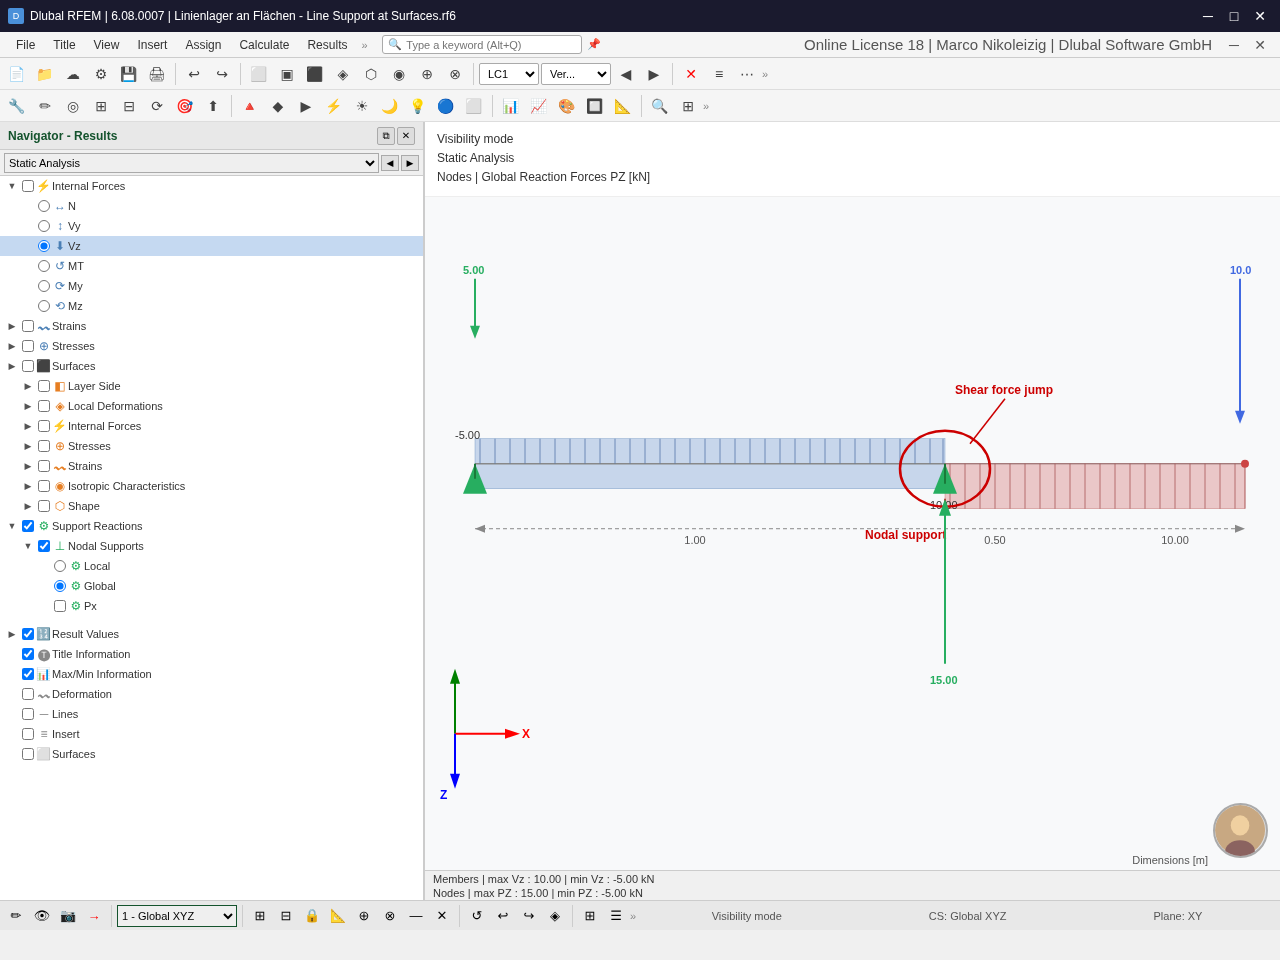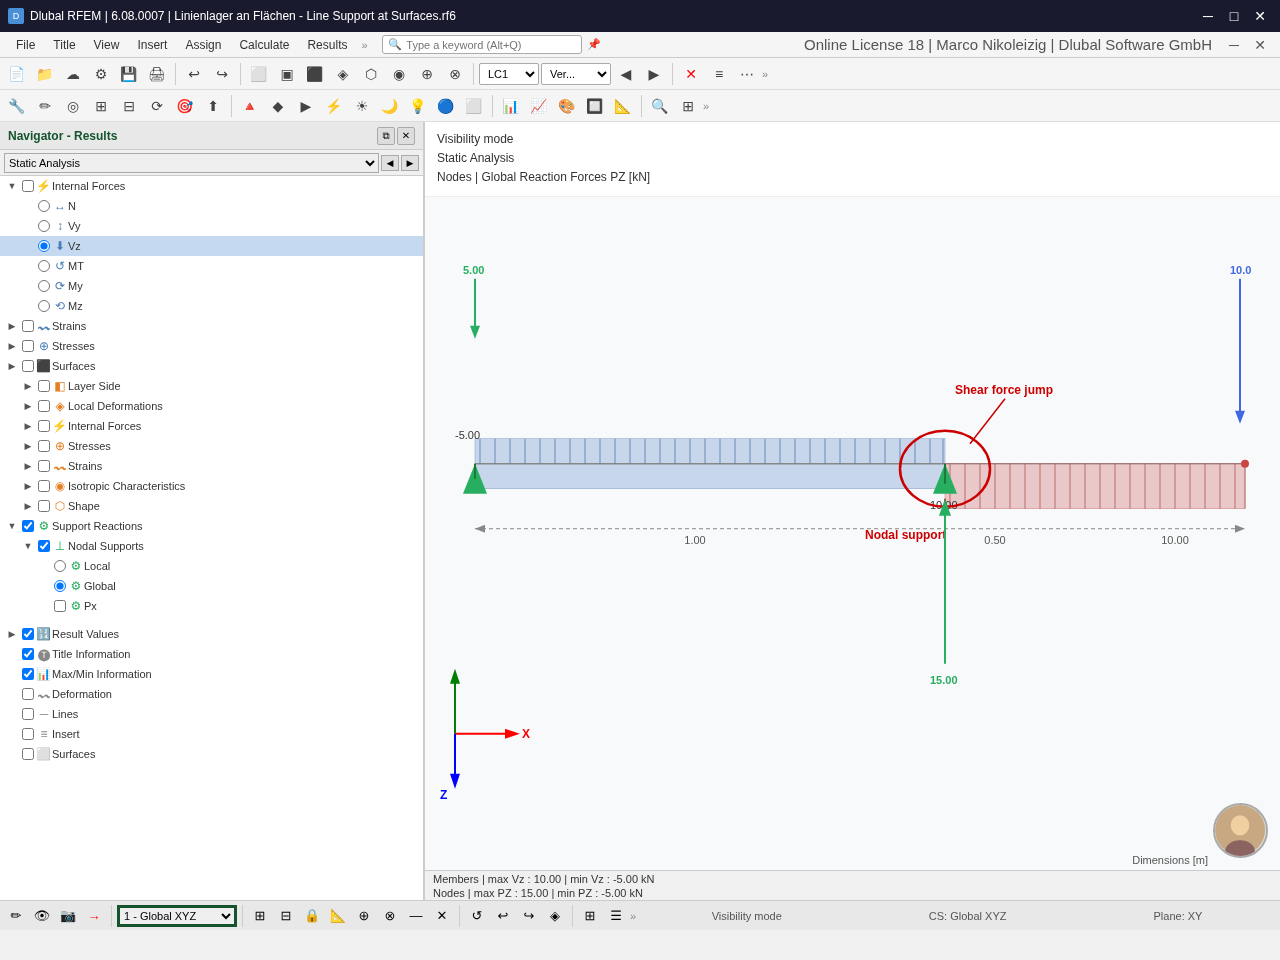--- a/index.html
+++ b/index.html
@@ -783,21 +783,21 @@
     </div>
   </div>
 </div>
 
 <div class="bottom-toolbar">
   <button class="bt-btn">✏</button>
   <button class="bt-btn">👁</button>
   <button class="bt-btn">📷</button>
   <button class="bt-btn" style="color:red;">→</button>
   <div class="tb-separator"></div>
-  <select style="height:22px;font-size:11px;border:3px solid #14532d;min-width:120px;">
+  <select style="height:22px;font-size:11px;border:1px solid #14532d;min-width:120px;">
     <option>1 - Global XYZ</option>
   </select>
   <div class="tb-separator"></div>
   <button class="bt-btn">⊞</button>
   <button class="bt-btn">⊟</button>
   <button class="bt-btn">🔒</button>
   <button class="bt-btn">📐</button>
   <button class="bt-btn">⊕</button>
   <button class="bt-btn">⊗</button>
   <button class="bt-btn">—</button>

